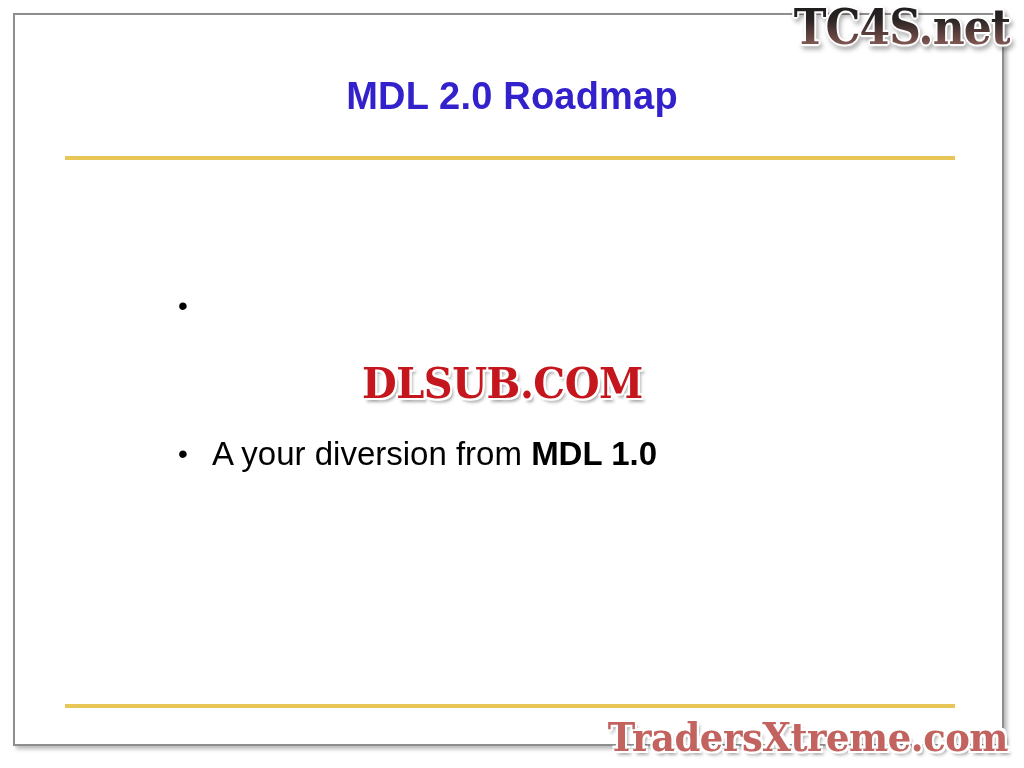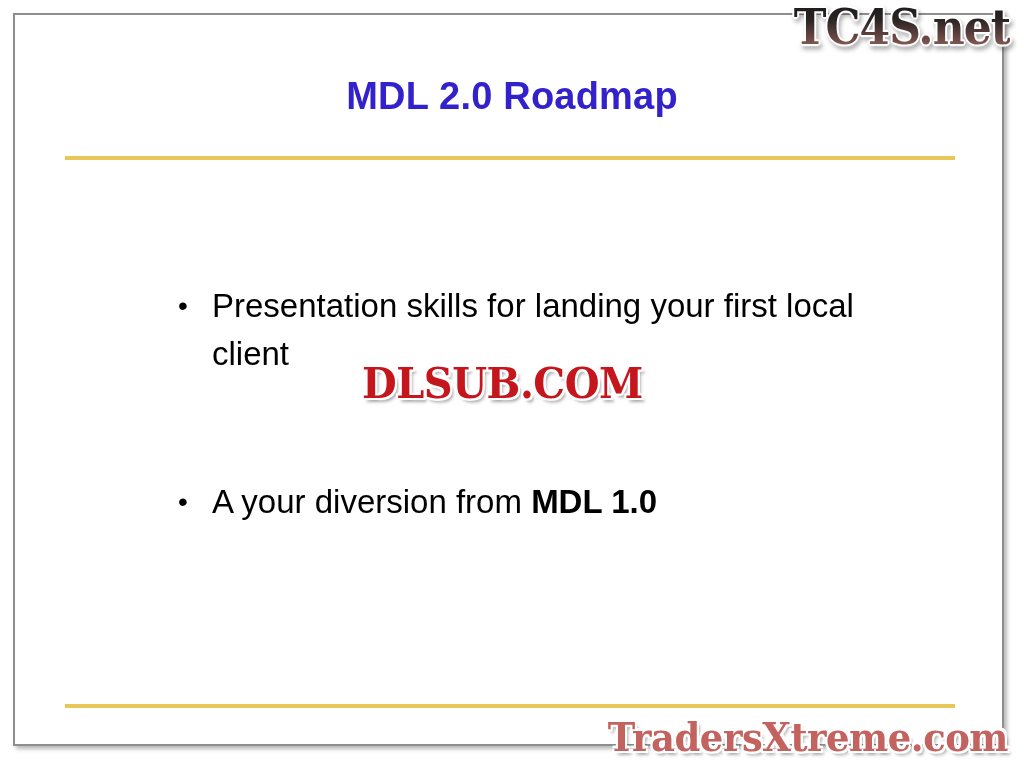--- a/index.html
+++ b/index.html
@@ -168,21 +168,20 @@
   <div id="slide-frame"></div>
 
   <div id="slide-title">MDL 2.0 Roadmap</div>
 
   <div class="gold-rule" id="rule-top"></div>
 
   <div id="bullet-list">
 
     <div class="bullet-row" id="bullet-row-1">
       <span class="bullet-mark">•</span>
-      <span class="bullet-text">Presentation skills for landing your first local client</span>
     </div>
 
     <div class="bullet-row" id="bullet-row-2">
       <span class="bullet-mark">•</span>
       <span class="bullet-text"><span>A your diversion from </span><b>MDL 1.0</b></span>
     </div>
 
   </div>
 
   <div class="gold-rule" id="rule-bottom"></div>

